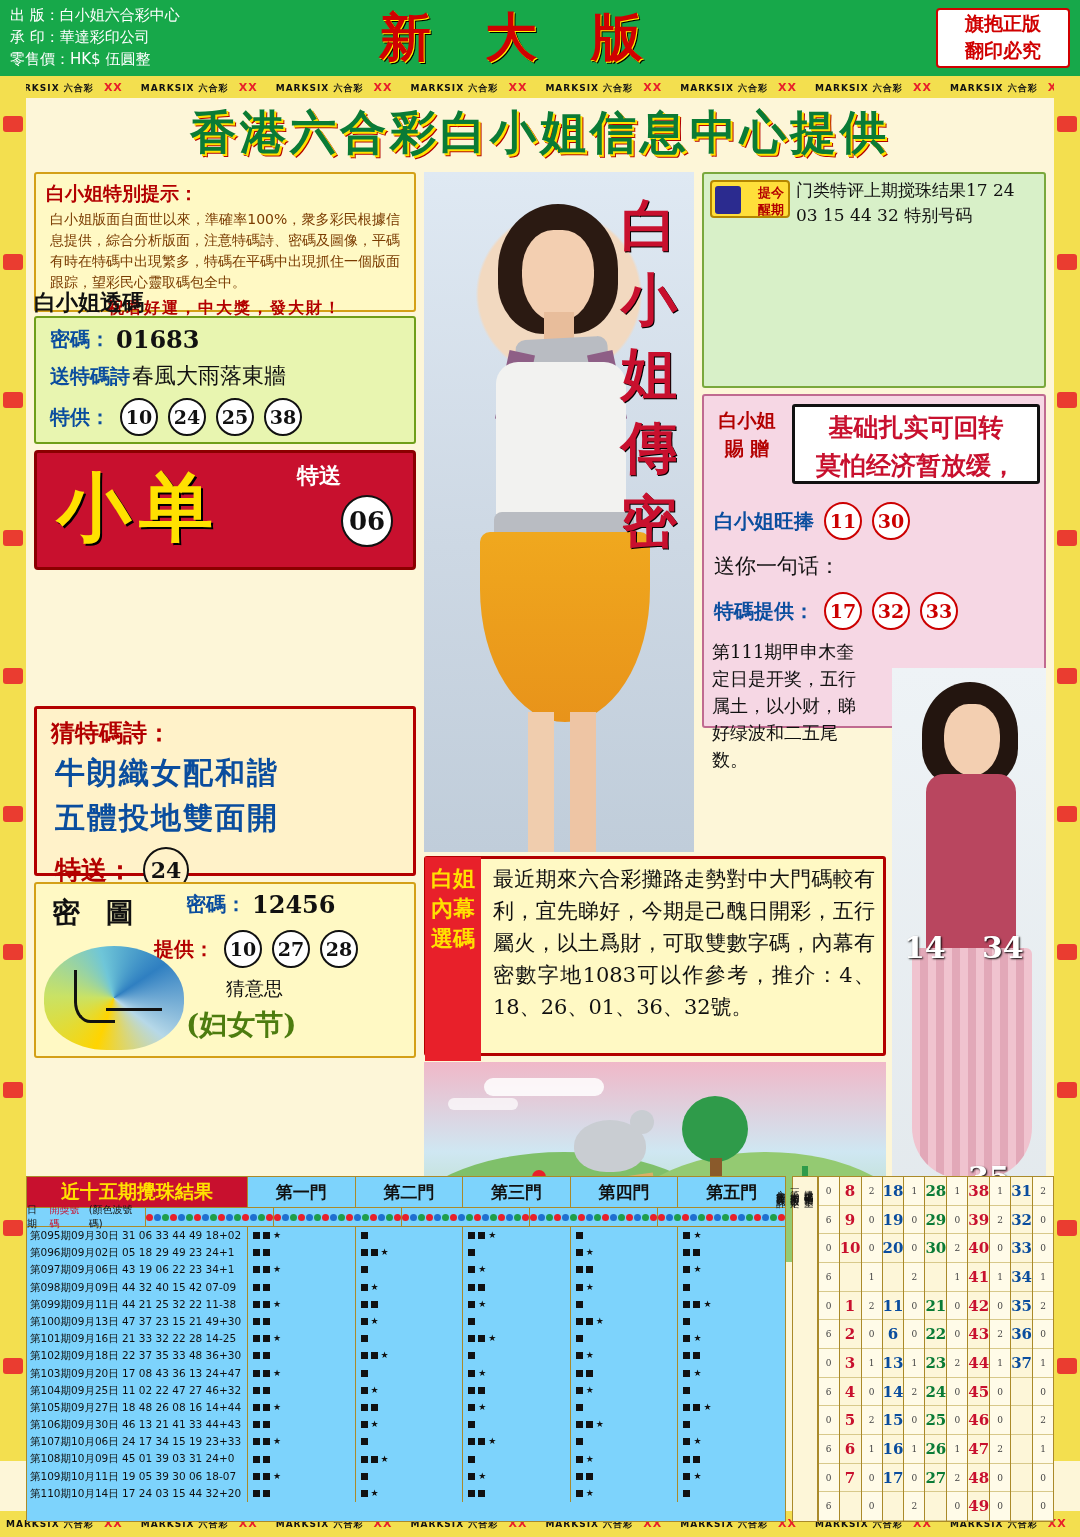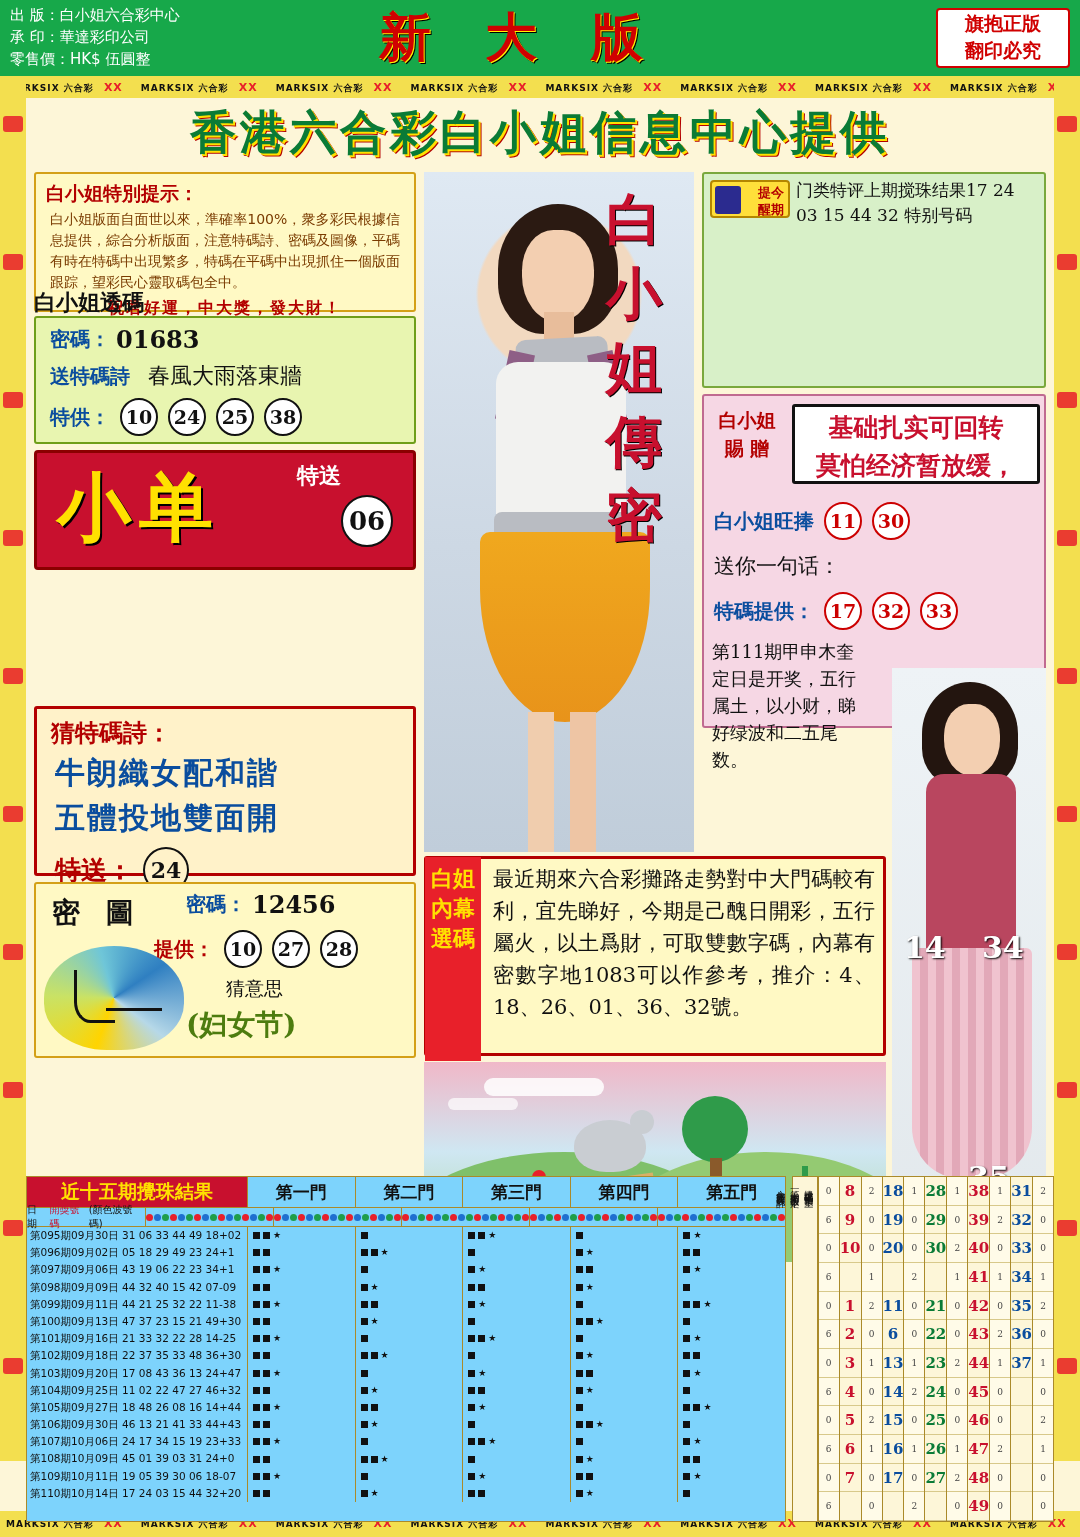--- a/index.html
+++ b/index.html
@@ -53,21 +53,21 @@
   #tips .h{color:#b30000;font-size:19px;font-weight:bold;margin:7px 0 2px 10px;font-family:"DejaVu Serif",serif;}
   #tips p{margin:2px 14px;font-size:14px;line-height:21px;color:#7a3b00;text-align:justify;}
   #tips .bless{color:#b30000;font-size:16px;font-weight:bold;text-align:center;margin-top:5px;letter-spacing:2px;}
 
   #tou{left:8px;top:218px;width:382px;height:128px;background:#e8f5b0;border:2px solid #6f9e1a;border-radius:3px;}
   #tou .hdr{position:absolute;left:-2px;top:-30px;font-size:22px;font-weight:bold;color:#111;font-family:"DejaVu Serif",serif;}
   .row{display:flex;align-items:center;margin:7px 0 0 14px;}
   .lbl{font-size:20px;font-weight:bold;color:#0a4d9e;font-family:"DejaVu Serif",serif;}
   .lbl.red{color:#b30000;}
   .val{font-size:24px;font-weight:bold;color:#111;margin-left:6px;font-family:"DejaVu Serif",serif;}
-  .poem{font-size:22px;color:#111;margin-left:18px;font-family:"DejaVu Serif",serif;}
+  .poem{font-size:22px;color:#111;margin-left:2px;font-family:"DejaVu Serif",serif;}
   .ball{
     display:inline-flex;align-items:center;justify-content:center;
     width:34px;height:34px;border-radius:50%;border:2px solid #111;background:#fff;
     font-size:19px;font-weight:bold;color:#111;margin-left:10px;font-family:"DejaVu Serif",serif;
   }
   .ball.r{border-color:#c00;color:#c00;}
 
   #xiaodan{left:8px;top:352px;width:382px;height:120px;background:#c8102e;border:3px solid #8b0000;border-radius:4px;}
   #xiaodan .big{position:absolute;left:20px;top:6px;font-size:74px;font-weight:bold;color:#ffe100;letter-spacing:8px;font-family:"DejaVu Serif",serif;text-shadow:2px 2px 0 #000;}
   #xiaodan .ts{position:absolute;right:72px;top:8px;font-size:22px;font-weight:bold;color:#ffffff;font-family:"DejaVu Serif",serif;}
@@ -106,21 +106,21 @@
   #photo .face{position:absolute;left:98px;top:58px;width:72px;height:92px;background:#f3cfb1;border-radius:48% 48% 55% 55%;}
   #photo .neck{position:absolute;left:120px;top:140px;width:30px;height:36px;background:#e8bd9b;}
   #photo .collar{position:absolute;left:92px;top:166px;width:92px;height:36px;background:#b9bcc2;border-radius:10px;transform:rotate(-3deg);}
   #photo .topw{position:absolute;left:72px;top:190px;width:130px;height:190px;background:#f2f2f0;border-radius:22px 22px 6px 6px;}
   #photo .strapL{position:absolute;left:78px;top:180px;width:26px;height:70px;background:#8e5f86;transform:rotate(12deg);}
   #photo .strapR{position:absolute;left:170px;top:180px;width:26px;height:70px;background:#8e5f86;transform:rotate(-12deg);}
   #photo .skirt{position:absolute;left:56px;top:360px;width:170px;height:190px;background:linear-gradient(180deg,#f0a81e,#e8931a);border-radius:10px 10px 50% 50%/10px 10px 70% 70%;}
   #photo .skirt2{position:absolute;left:70px;top:340px;width:140px;height:60px;background:#b9bcc2;border-radius:8px;}
   #photo .legL{position:absolute;left:104px;top:540px;width:26px;height:140px;background:#f0cdae;}
   #photo .legR{position:absolute;left:146px;top:540px;width:26px;height:140px;background:#eec5a4;}
-  #photo .calli{position:absolute;right:2px;top:10px;width:86px;color:#c8102e;font-size:56px;font-weight:bold;line-height:74px;text-align:left;font-family:"DejaVu Serif",serif;text-shadow:1px 1px 0 #000;}
+  #photo .calli{position:absolute;right:2px;top:16px;width:86px;color:#c8102e;font-size:56px;font-weight:bold;line-height:74px;text-align:center;font-family:"DejaVu Serif",serif;text-shadow:1px 1px 0 #000;}
 
   
   #gate{left:676px;top:74px;width:344px;height:216px;background:#d8f0c8;border:2px solid #7aa83c;border-radius:3px;}
   #gate .remind{position:absolute;left:6px;top:6px;width:80px;height:38px;background:#ffdf3a;border:2px solid #b38600;border-radius:4px;color:#b30000;font-size:13px;font-weight:bold;text-align:right;line-height:17px;padding:2px 4px 0 0;box-sizing:border-box;}
   #gate .remind .ic{position:absolute;left:3px;top:4px;width:26px;height:28px;background:#2b2b8f;border-radius:3px;}
   #gate .hd{position:absolute;left:92px;top:4px;right:6px;font-size:17px;line-height:25px;color:#111;font-family:"DejaVu Serif",serif;}
   #gate p{position:absolute;left:8px;top:72px;right:8px;margin:0;font-size:17px;line-height:27px;color:#111;text-align:justify;font-family:"DejaVu Serif",serif;}
 
   #wang{left:676px;top:296px;width:344px;height:334px;background:#f6d7e4;border:2px solid #c06a90;border-radius:3px;}
   #wang .slogan{position:absolute;left:88px;top:8px;width:248px;height:80px;background:#ffffff;border:3px solid #111;border-radius:3px;color:#c8102e;font-size:25px;font-weight:bold;line-height:38px;text-align:center;padding-top:2px;box-sizing:border-box;font-family:"DejaVu Serif",serif;}

